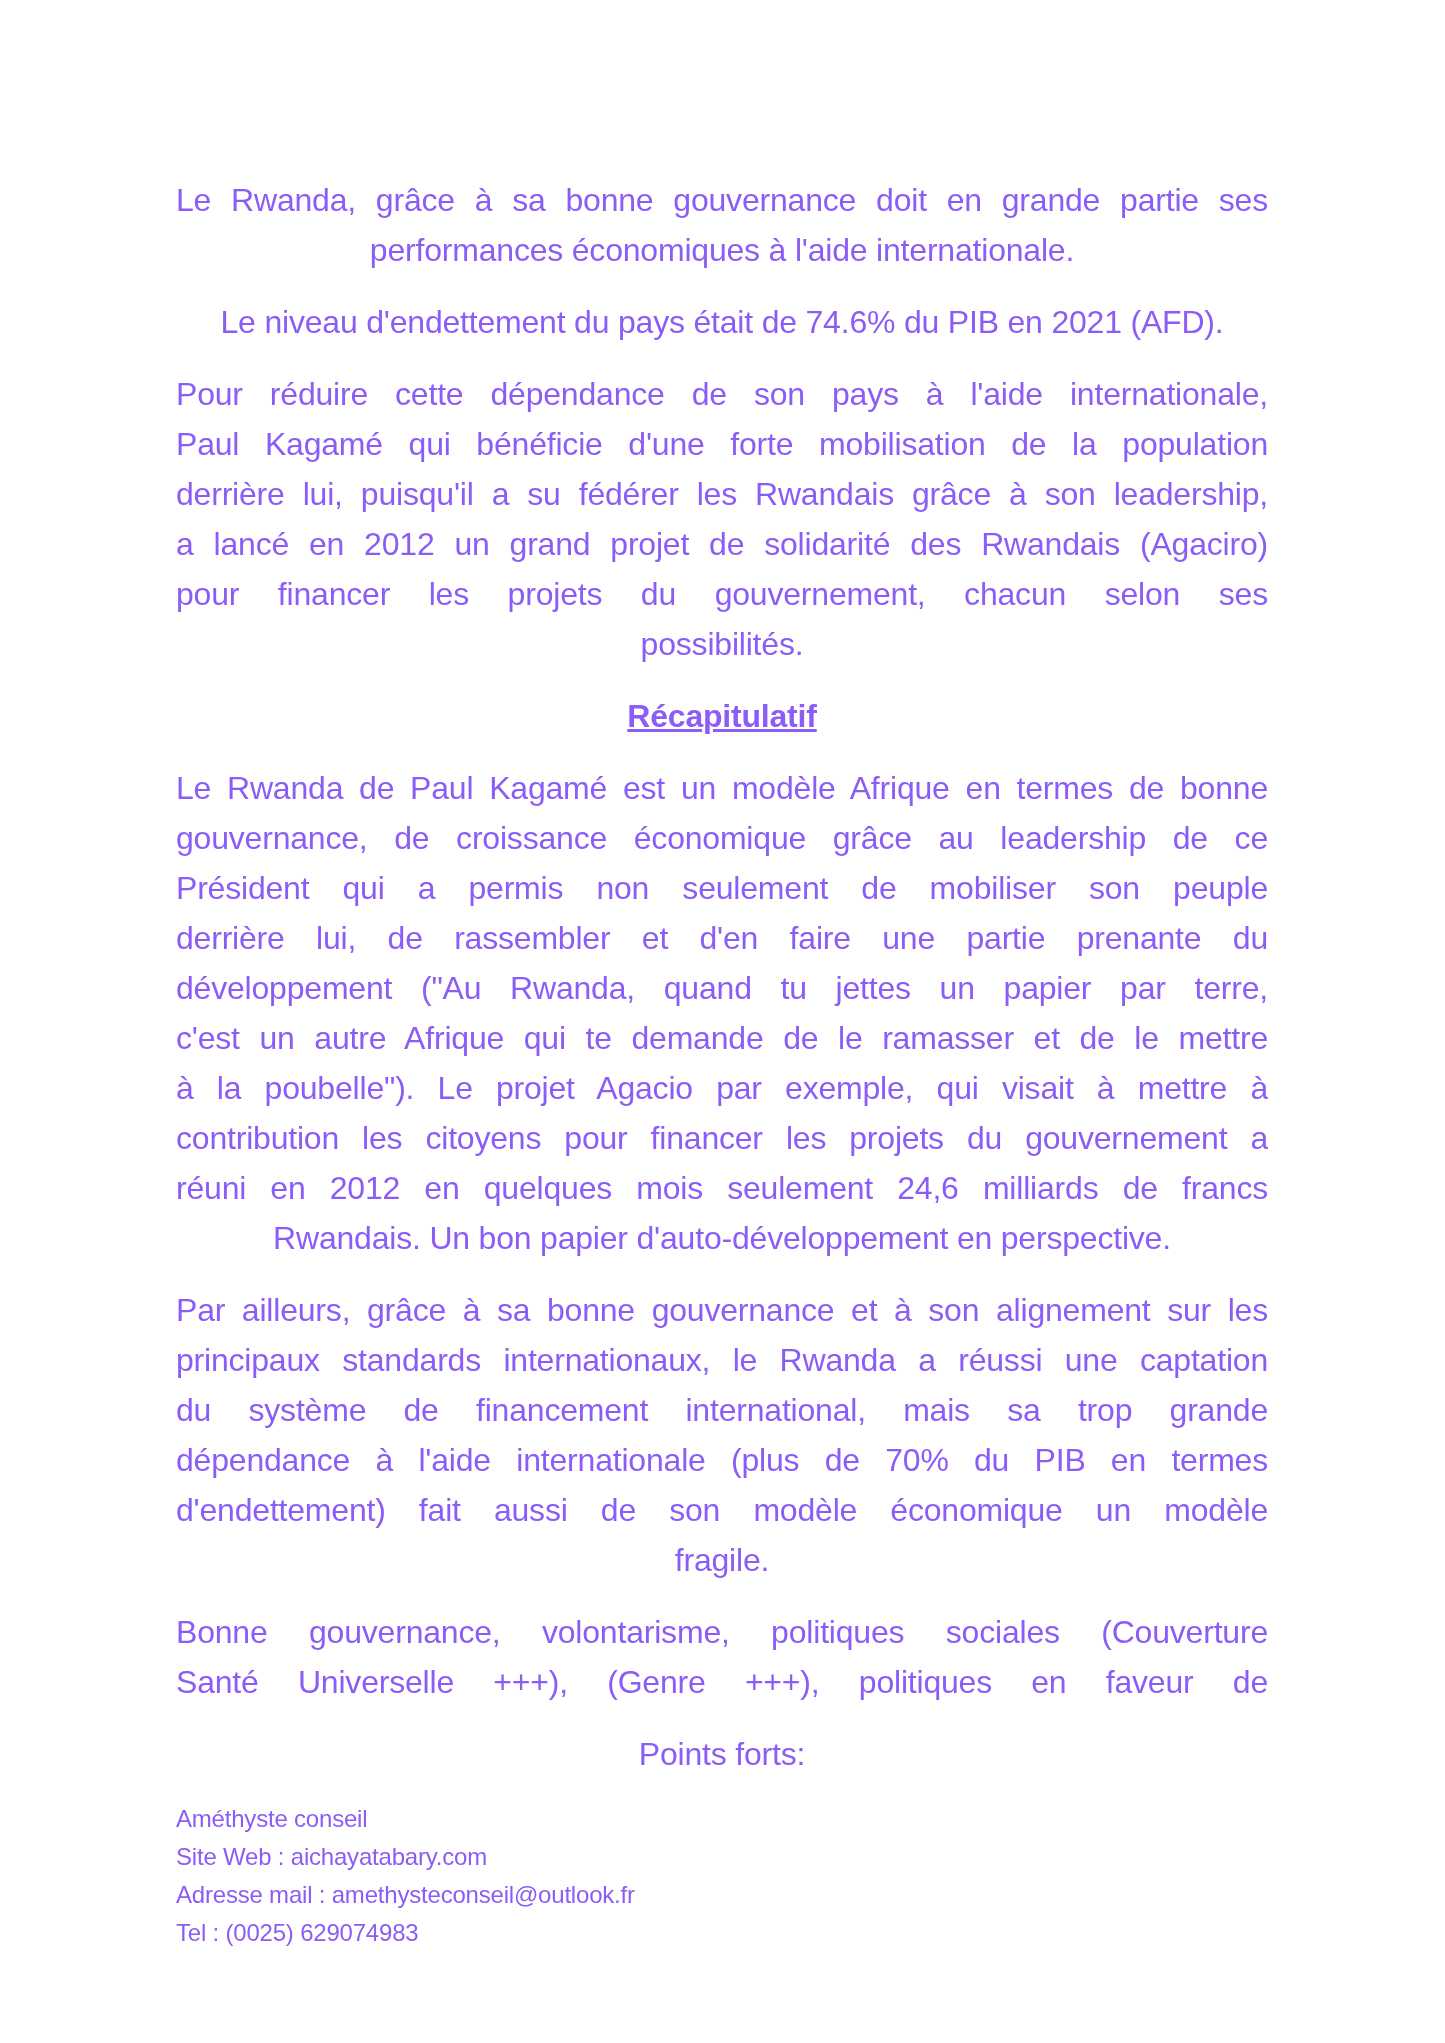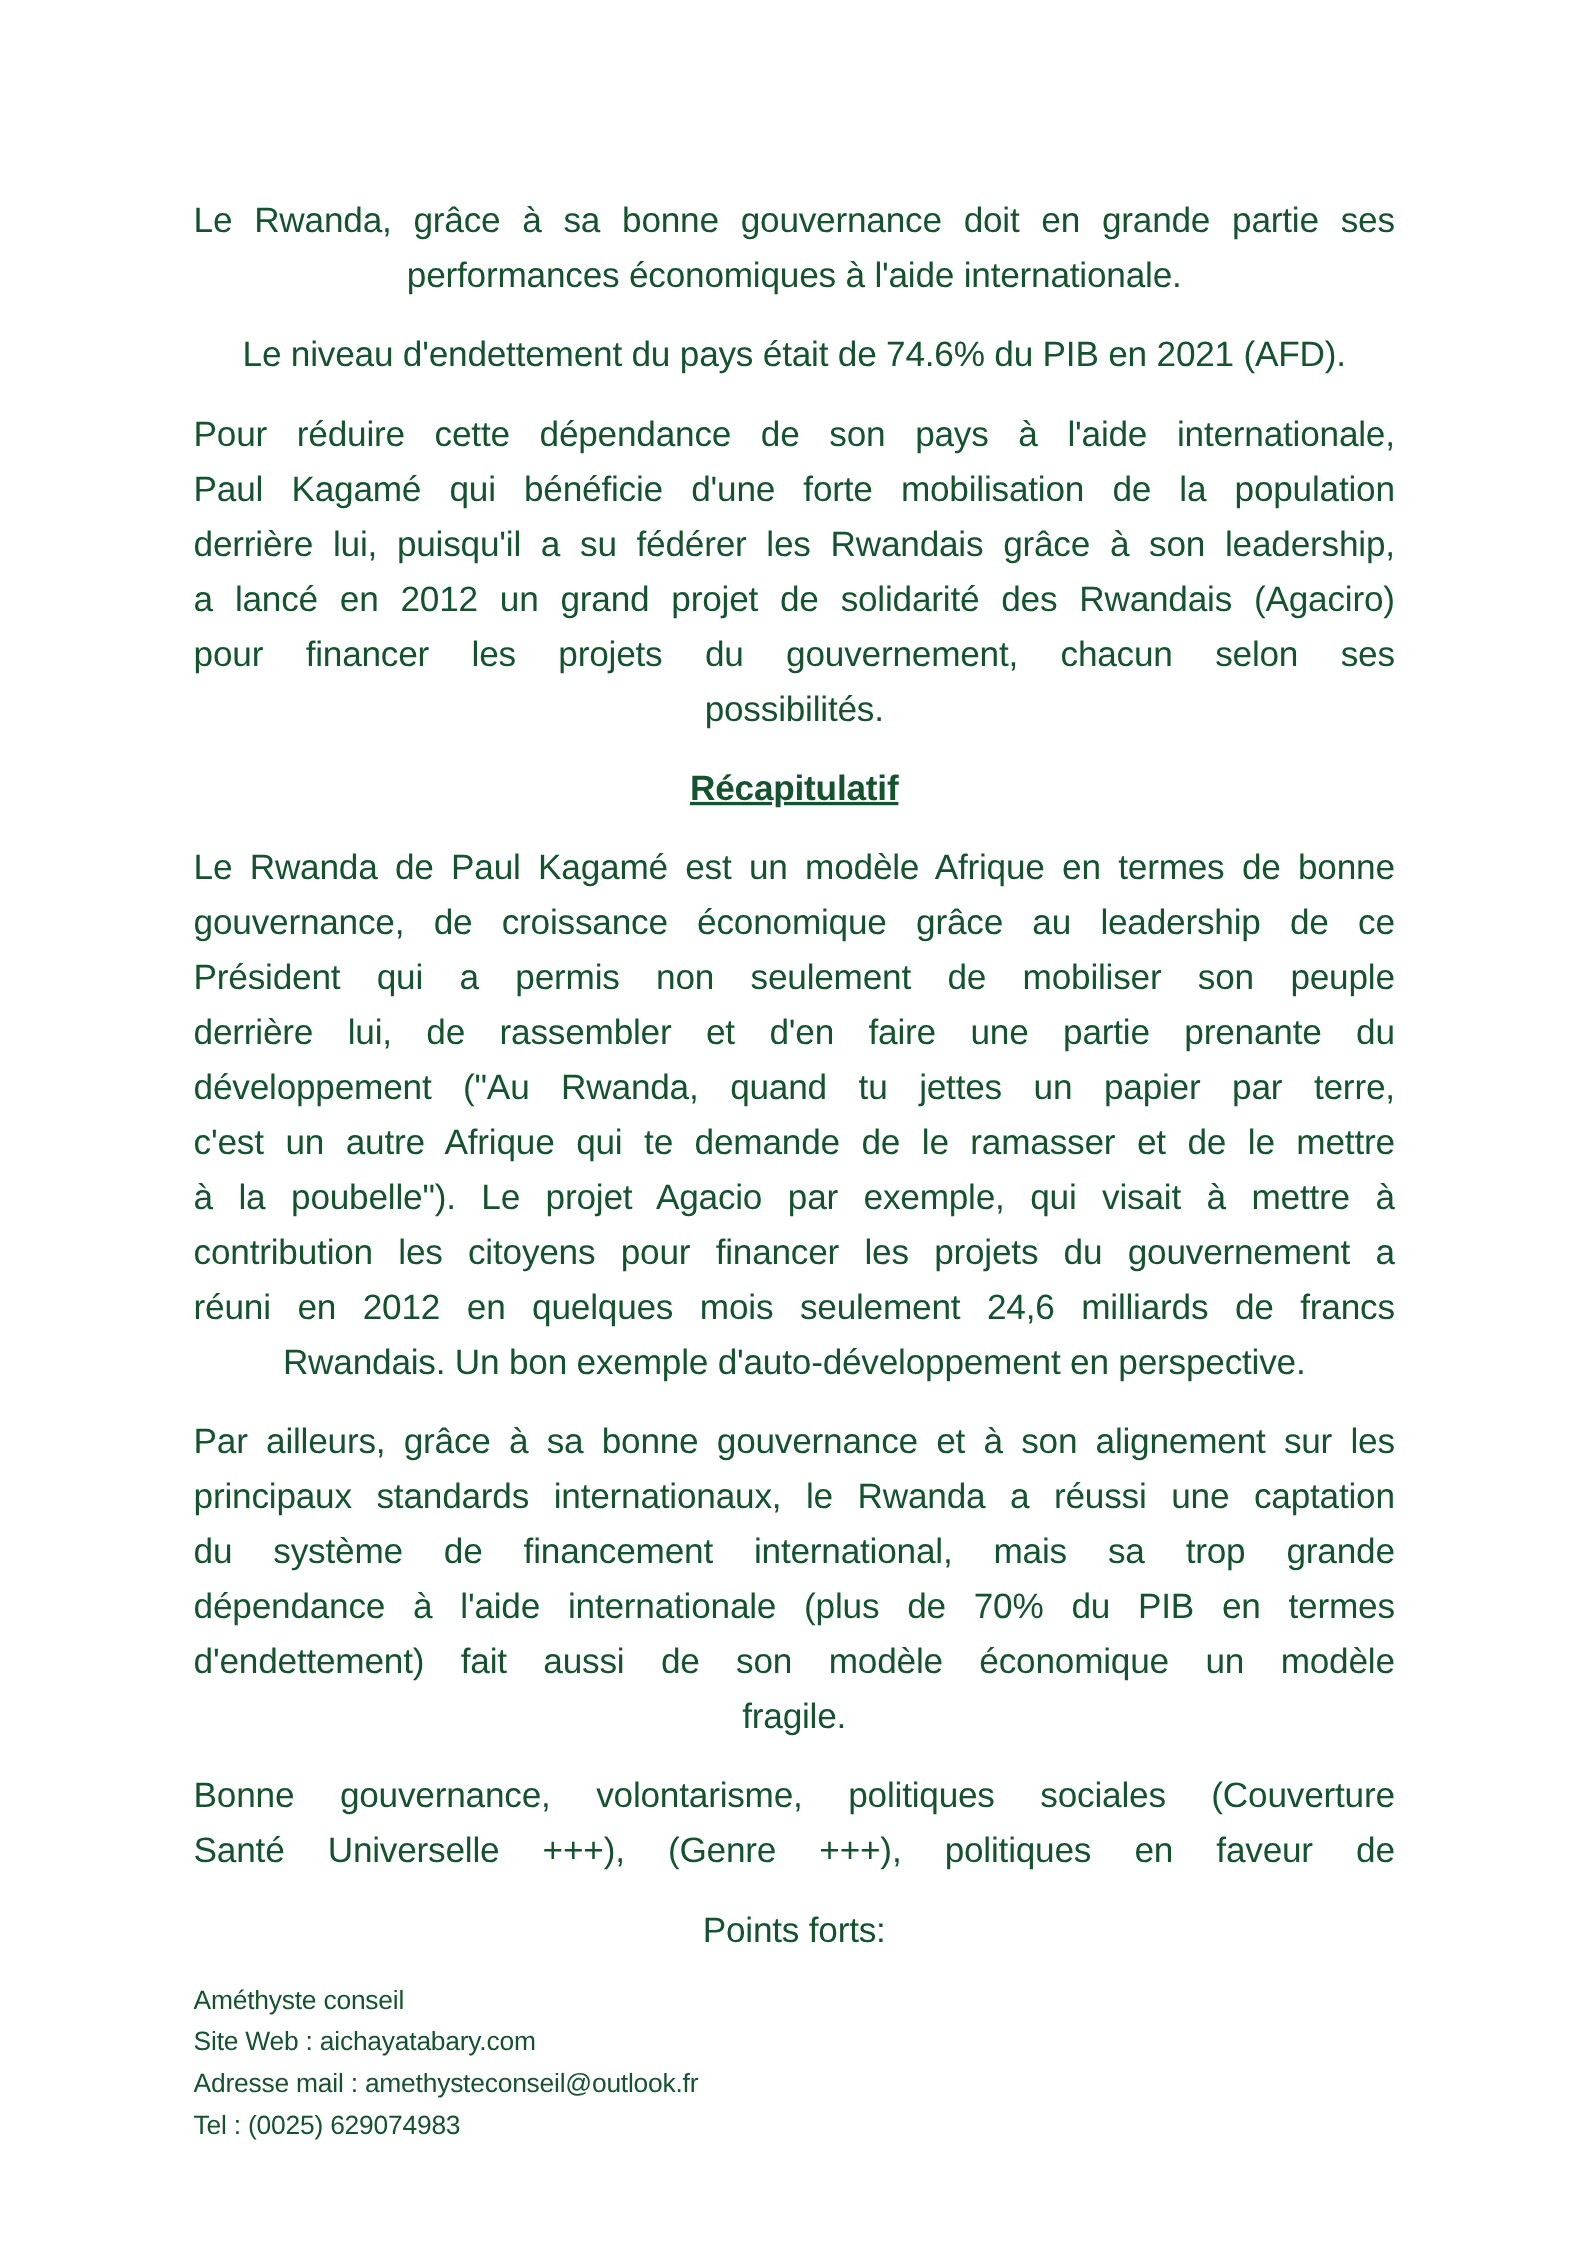--- a/index.html
+++ b/index.html
@@ -7,21 +7,21 @@
     padding: 0;
     background: #ffffff;
   }
   .page {
     position: relative;
     width: 1445px;
     height: 2043px;
     background: #ffffff;
     overflow: hidden;
     font-family: "Liberation Sans", sans-serif;
-    color: #14532d;
+    color: #8b5cf6;
   }
   .content {
     position: absolute;
     left: 176px;
     top: 175px;
     width: 1092px;
   }
   .para {
     margin: 0 0 22px 0;
     font-size: 32px;
@@ -82,21 +82,21 @@
       <div class="para body">
         <div class="line j">Le Rwanda de Paul Kagamé est un modèle Afrique en termes de bonne</div>
         <div class="line j">gouvernance, de croissance économique grâce au leadership de ce</div>
         <div class="line j">Président qui a permis non seulement de mobiliser son peuple</div>
         <div class="line j">derrière lui, de rassembler et d'en faire une partie prenante du</div>
         <div class="line j">développement ("Au Rwanda, quand tu jettes un papier par terre,</div>
         <div class="line j">c'est un autre Afrique qui te demande de le ramasser et de le mettre</div>
         <div class="line j">à la poubelle"). Le projet Agacio par exemple, qui visait à mettre à</div>
         <div class="line j">contribution les citoyens pour financer les projets du gouvernement a</div>
         <div class="line j">réuni en 2012 en quelques mois seulement 24,6 milliards de francs</div>
-        <div class="line">Rwandais. Un bon exemple d'auto-développement en perspective.</div>
+        <div class="line">Rwandais. Un bon papier d'auto-développement en perspective.</div>
       </div>
       <div class="para body">
         <div class="line j">Par ailleurs, grâce à sa bonne gouvernance et à son alignement sur les</div>
         <div class="line j">principaux standards internationaux, le Rwanda a réussi une captation</div>
         <div class="line j">du système de financement international, mais sa trop grande</div>
         <div class="line j">dépendance à l'aide internationale (plus de 70% du PIB en termes</div>
         <div class="line j">d'endettement) fait aussi de son modèle économique un modèle</div>
         <div class="line">fragile.</div>
       </div>
       <div class="para body">

